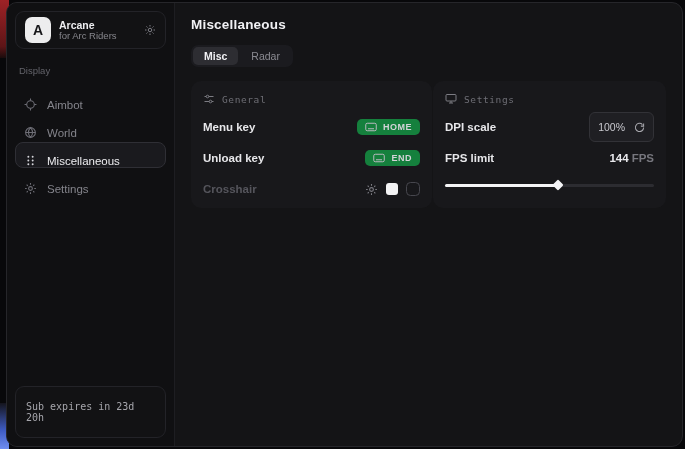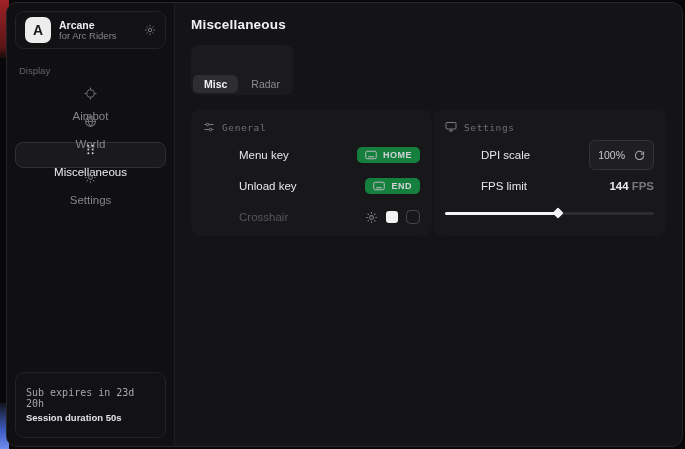--- a/index.html
+++ b/index.html
@@ -40,23 +40,23 @@
   .app-meta { flex:1; line-height:1.15; }
   .app-title { font-size:10.5px; font-weight:bold; color:#ededf0; }
   .app-sub   { font-size:9.5px; color:#87878d; }
   .icon { display:inline-flex; align-items:center; justify-content:center; color:#7c7c83; }
   .icon svg { display:block; }
 
   .cat-label { margin:16px 4px 10px; font-size:9.5px; color:#63636a; }
 
   .nav-item {
     height:26px; margin-bottom:2px; padding:0 8px;
-    display:flex; align-items:center; gap:10px;
+    display:flex; align-items:flex-end; gap:10px;
     border:1px solid transparent; border-radius:8px;
-    font-size:11.5px; color:#84848b; cursor:default;flex-direction:column;
+    font-size:11.5px; color:#84848b; cursor:default;
   }
   .nav-item .icon { color:#6e6e76; }
   .nav-item.active {
     background:#1a1a1e; border-color:#2f2f35; color:#ededf0;
   }
   .nav-item.active .icon { color:#d6d6db; }
 
   .sub-card {
     position:absolute; left:8px; right:8px; bottom:8px;
     border:1px solid #232328; border-radius:9px; padding:14px 10px;
@@ -67,41 +67,41 @@
 
   
   .main { flex:1; padding:14px 16px; }
   .page-title { font-size:13.5px; font-weight:bold; color:#f1f1f4; letter-spacing:.2px; }
 
   .tabs {
     margin-top:13px; display:inline-flex; gap:2px;
     background:#1b1b1f; border-radius:7px; padding:2px;
   }
   .tab {
-    padding:3px 11px; border-radius:5px; font-size:10.5px; color:#8b8b92; cursor:default;margin-top:28px;
+    padding:3px 11px; border-radius:5px; font-size:10.5px; color:#8b8b92; cursor:default;
   }
   .tab.active { background:#2d2d32; color:#f0f0f3; font-weight:600; }
 
   .panels { margin-top:14px; display:flex; gap:1px; align-items:stretch; }
   .panel {
     background:#18181b; border-radius:10px; padding:10px 12px; min-height:105px;
   }
   .panel-general { width:241px; flex:none; }
   .panel-display { flex:1; }
 
   .panel-header {
     display:flex; align-items:center; gap:7px;
     font-family:"DejaVu Sans Mono", monospace; font-size:9.5px;
     letter-spacing:.6px; color:#6e6e75; padding-top:2px;
   }
   .row {
     margin-top:13px; height:18px;
     display:flex; align-items:center; justify-content:space-between;
   }
-  .row-label { font-size:11.5px; font-weight:400; color:#e7e7ea;margin-left:36px; }
+  .row-label { font-size:11.5px; font-weight:700; color:#e7e7ea; }
   .row-label.dim { color:#55555c; }
   .row-controls { display:flex; align-items:center; gap:8px; }
 
   .keybind {
     display:inline-flex; align-items:center; gap:6px;
     background:#15803d; border:none; border-radius:5px;
     padding:3px 8px; font-family:"Liberation Sans", sans-serif;
     font-size:9px; font-weight:600; letter-spacing:.5px; color:#d3d3d8;
   }
   .keybind .icon { color:#b9b9bf; }
@@ -201,21 +201,20 @@
             <circle cx="12" cy="12" r="3.5"></circle>
             <path d="M12 2v3M12 19v3M2 12h3M19 12h3M4.9 4.9l2.1 2.1M17 17l2.1 2.1M19.1 4.9L17 7M7 17l-2.1 2.1"></path>
           </svg>
         </span>
         <span>Settings</span>
       </div>
     </nav>
 
     <div class="sub-card">
       <div class="sub-line1">Sub expires in 23d 20h</div>
-      <div class="sub-line2">Session duration 50s</div>
     </div>
   </aside>
 
   <main class="main">
     <h1 class="page-title">Miscellaneous</h1>
 
     <div class="tabs">
       <div class="tab active">Misc</div>
       <div class="tab">Radar</div>
     </div>

